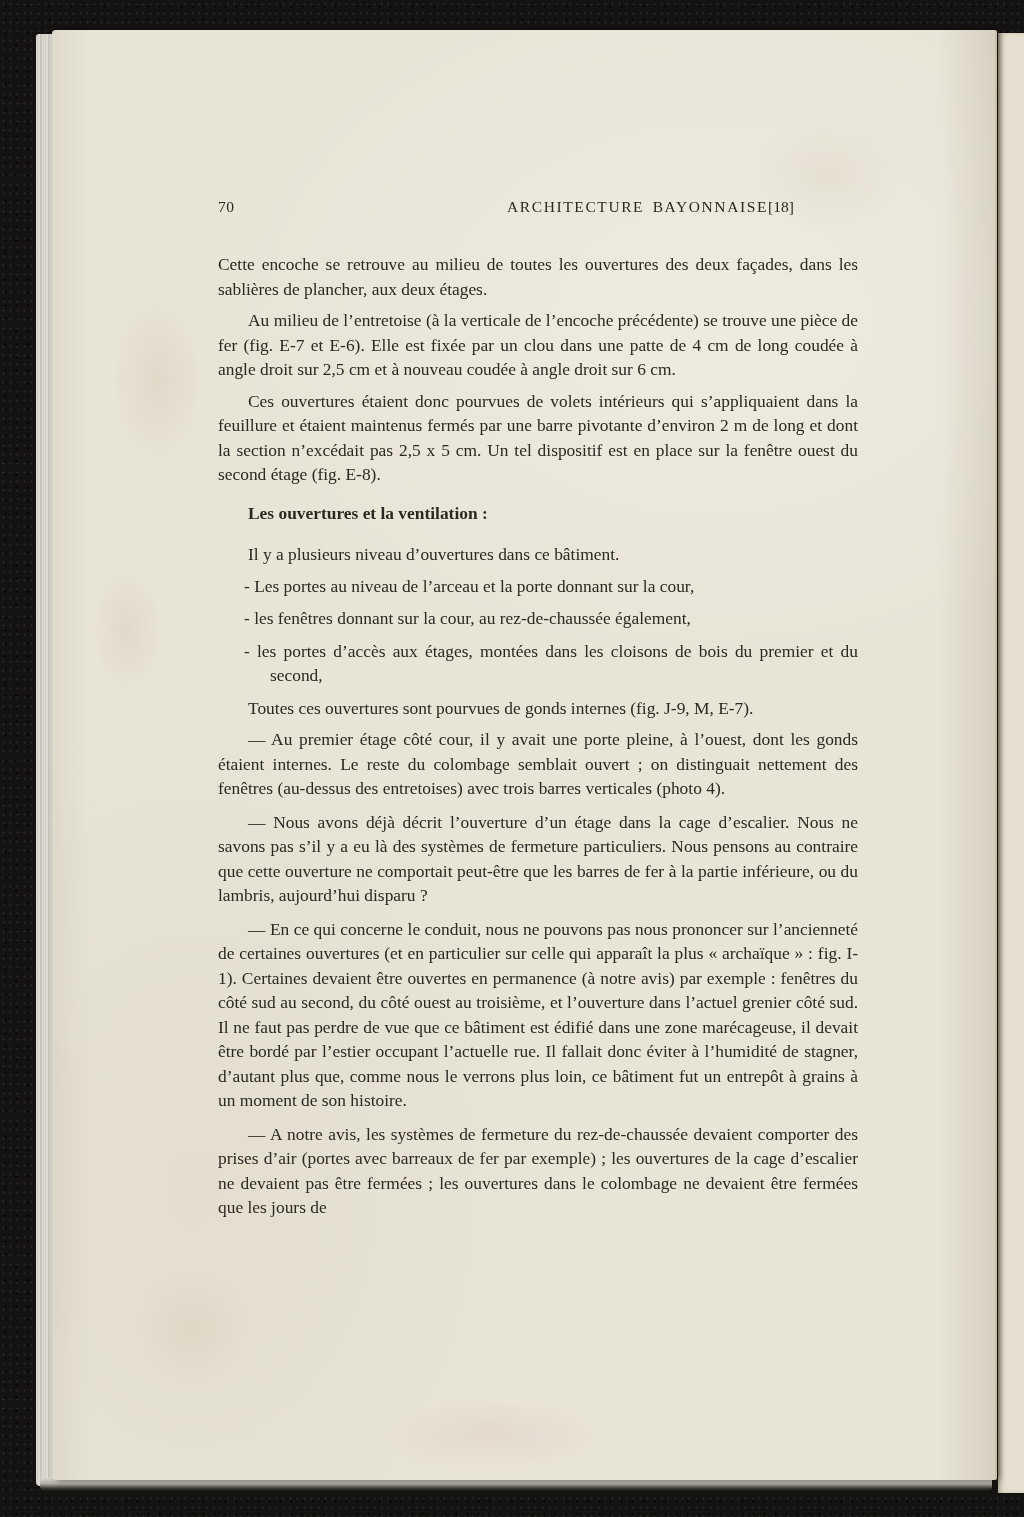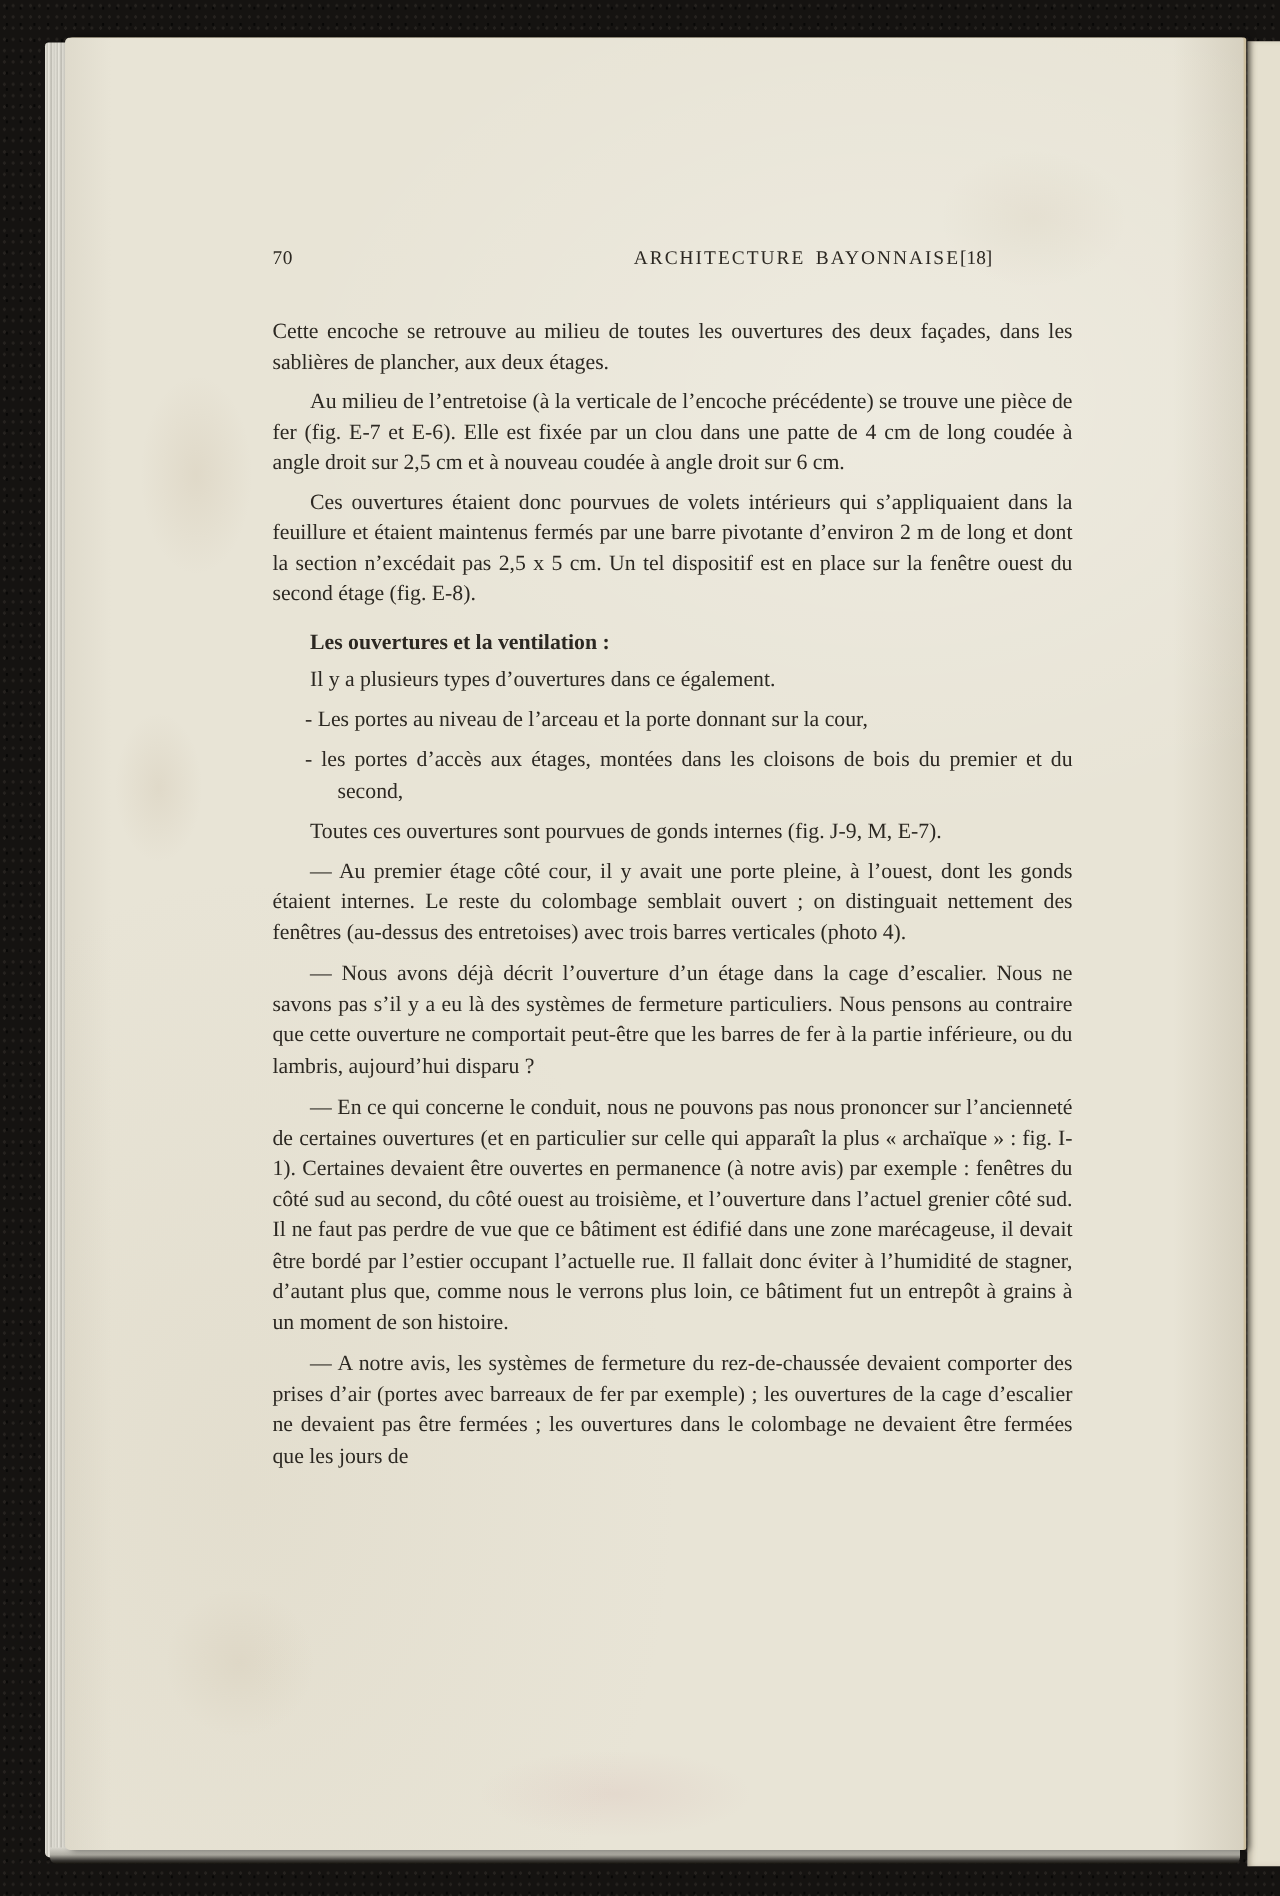--- a/index.html
+++ b/index.html
@@ -100,21 +100,21 @@
     line-height: 24.5px;
     text-align: justify;
     margin: 0 0 7px 0;
   }
   .body-copy p.plain  { text-indent: 0; }
   .body-copy p.indent { text-indent: 30px; }
   .body-copy p.dash   { text-indent: 30px; margin-bottom: 9px; }
   .body-copy p.heading {
     font-weight: bold;
     text-indent: 30px;
-    margin: 14px 0 6px 0;
+    margin: 14px 0 17px 0;
   }
   .body-copy p.list {
     padding-left: 52px;
     text-indent: -26px;
     margin-bottom: 8px;
   }
 </style>
 </head>
 <body>
 
@@ -135,22 +135,23 @@
       <span class="page-number">70</span>
       <span class="head-title">ARCHITECTURE BAYONNAISE</span>
       <span class="issue-marker">[18]</span>
     </div>
 
     <div class="body-copy">
       <p class="plain">Cette encoche se retrouve au milieu de toutes les ouvertures des deux façades, dans les sablières de plancher, aux deux étages.</p>
       <p class="indent">Au milieu de l’entretoise (à la verticale de l’encoche précédente) se trouve une pièce de fer (fig. E-7 et E-6). Elle est fixée par un clou dans une patte de 4 cm de long coudée à angle droit sur 2,5 cm et à nouveau coudée à angle droit sur 6 cm.</p>
       <p class="indent">Ces ouvertures étaient donc pourvues de volets intérieurs qui s’appliquaient dans la feuillure et étaient maintenus fermés par une barre pivotante d’environ 2 m de long et dont la section n’excédait pas 2,5 x 5 cm. Un tel dispositif est en place sur la fenêtre ouest du second étage (fig. E-8).</p>
       <p class="heading">Les ouvertures et la ventilation :</p>
-      <p class="indent">Il y a plusieurs types d’ouvertures dans ce également.</p>
+      <p class="indent">Il y a plusieurs niveau d’ouvertures dans ce bâtiment.</p>
       <p class="list">- Les portes au niveau de l’arceau et la porte donnant sur la cour,</p>
+      <p class="list">- les fenêtres donnant sur la cour, au rez-de-chaussée également,</p>
       <p class="list">- les portes d’accès aux étages, montées dans les cloisons de bois du premier et du second,</p>
       <p class="indent">Toutes ces ouvertures sont pourvues de gonds internes (fig. J-9, M, E-7).</p>
       <p class="dash">— Au premier étage côté cour, il y avait une porte pleine, à l’ouest, dont les gonds étaient internes. Le reste du colombage semblait ouvert ; on distinguait nettement des fenêtres (au-dessus des entretoises) avec trois barres verticales (photo 4).</p>
       <p class="dash">— Nous avons déjà décrit l’ouverture d’un étage dans la cage d’escalier. Nous ne savons pas s’il y a eu là des systèmes de fermeture particuliers. Nous pensons au contraire que cette ouverture ne comportait peut-être que les barres de fer à la partie inférieure, ou du lambris, aujourd’hui disparu ?</p>
       <p class="dash">— En ce qui concerne le conduit, nous ne pouvons pas nous prononcer sur l’ancienneté de certaines ouvertures (et en particulier sur celle qui apparaît la plus « archaïque » : fig. I-1). Certaines devaient être ouvertes en permanence (à notre avis) par exemple : fenêtres du côté sud au second, du côté ouest au troisième, et l’ouverture dans l’actuel grenier côté sud. Il ne faut pas perdre de vue que ce bâtiment est édifié dans une zone marécageuse, il devait être bordé par l’estier occupant l’actuelle rue. Il fallait donc éviter à l’humidité de stagner, d’autant plus que, comme nous le verrons plus loin, ce bâtiment fut un entrepôt à grains à un moment de son histoire.</p>
       <p class="dash">— A notre avis, les systèmes de fermeture du rez-de-chaussée devaient comporter des prises d’air (portes avec barreaux de fer par exemple) ; les ouvertures de la cage d’escalier ne devaient pas être fermées ; les ouvertures dans le colombage ne devaient être fermées que les jours de</p>
     </div>
 
   </div>
 </div>

